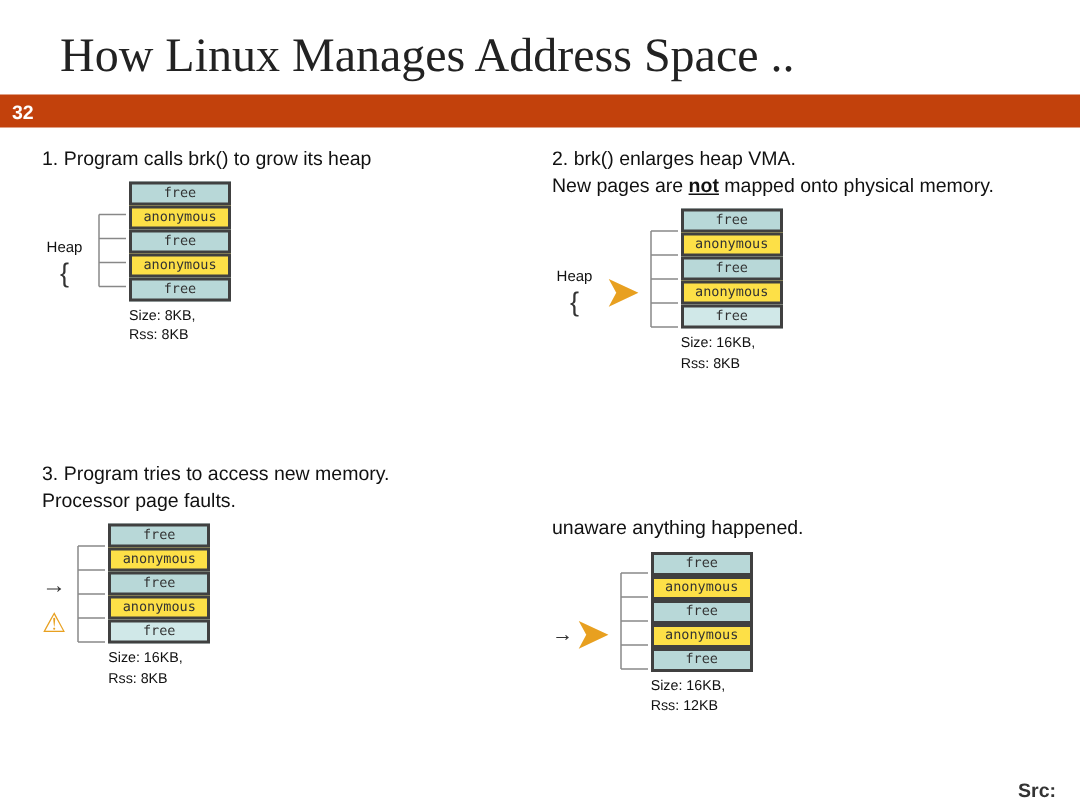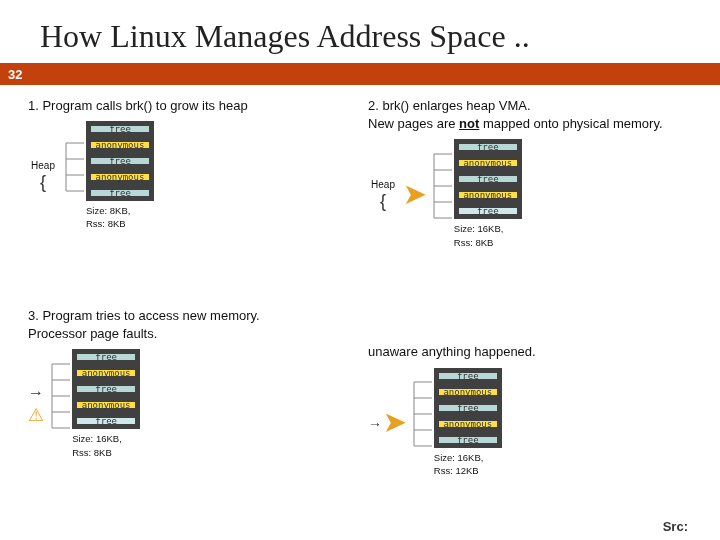--- a/index.html
+++ b/index.html
@@ -76,21 +76,21 @@
 
     .mem-stack {
       display: flex;
       flex-direction: column;
       align-items: stretch;
       width: 68px;
     }
 
     .mem-block {
       height: 16px;
-      border: 5px solid #404040;
+      border: 2px solid #404040;
       font-size: 9px;
       display: flex;
       align-items: center;
       justify-content: center;
       font-family: monospace;
     }
 
     .mem-free {
       background: #b8d8d8;
       color: #333;
@@ -122,21 +122,21 @@
 
     .lines-to-mem {
       display: flex;
       align-items: center;
       position: relative;
     }
 
     .src-label {
       position: absolute;
       bottom: 6px;
-      right: 32px;
+      right: 16px;
       font-size: 13px;
       font-weight: bold;
       color: #333;
       font-family: Arial, sans-serif;
     }
 
     .two-stacks {
       display: flex;
       flex-direction: row;
       gap: 4px;

